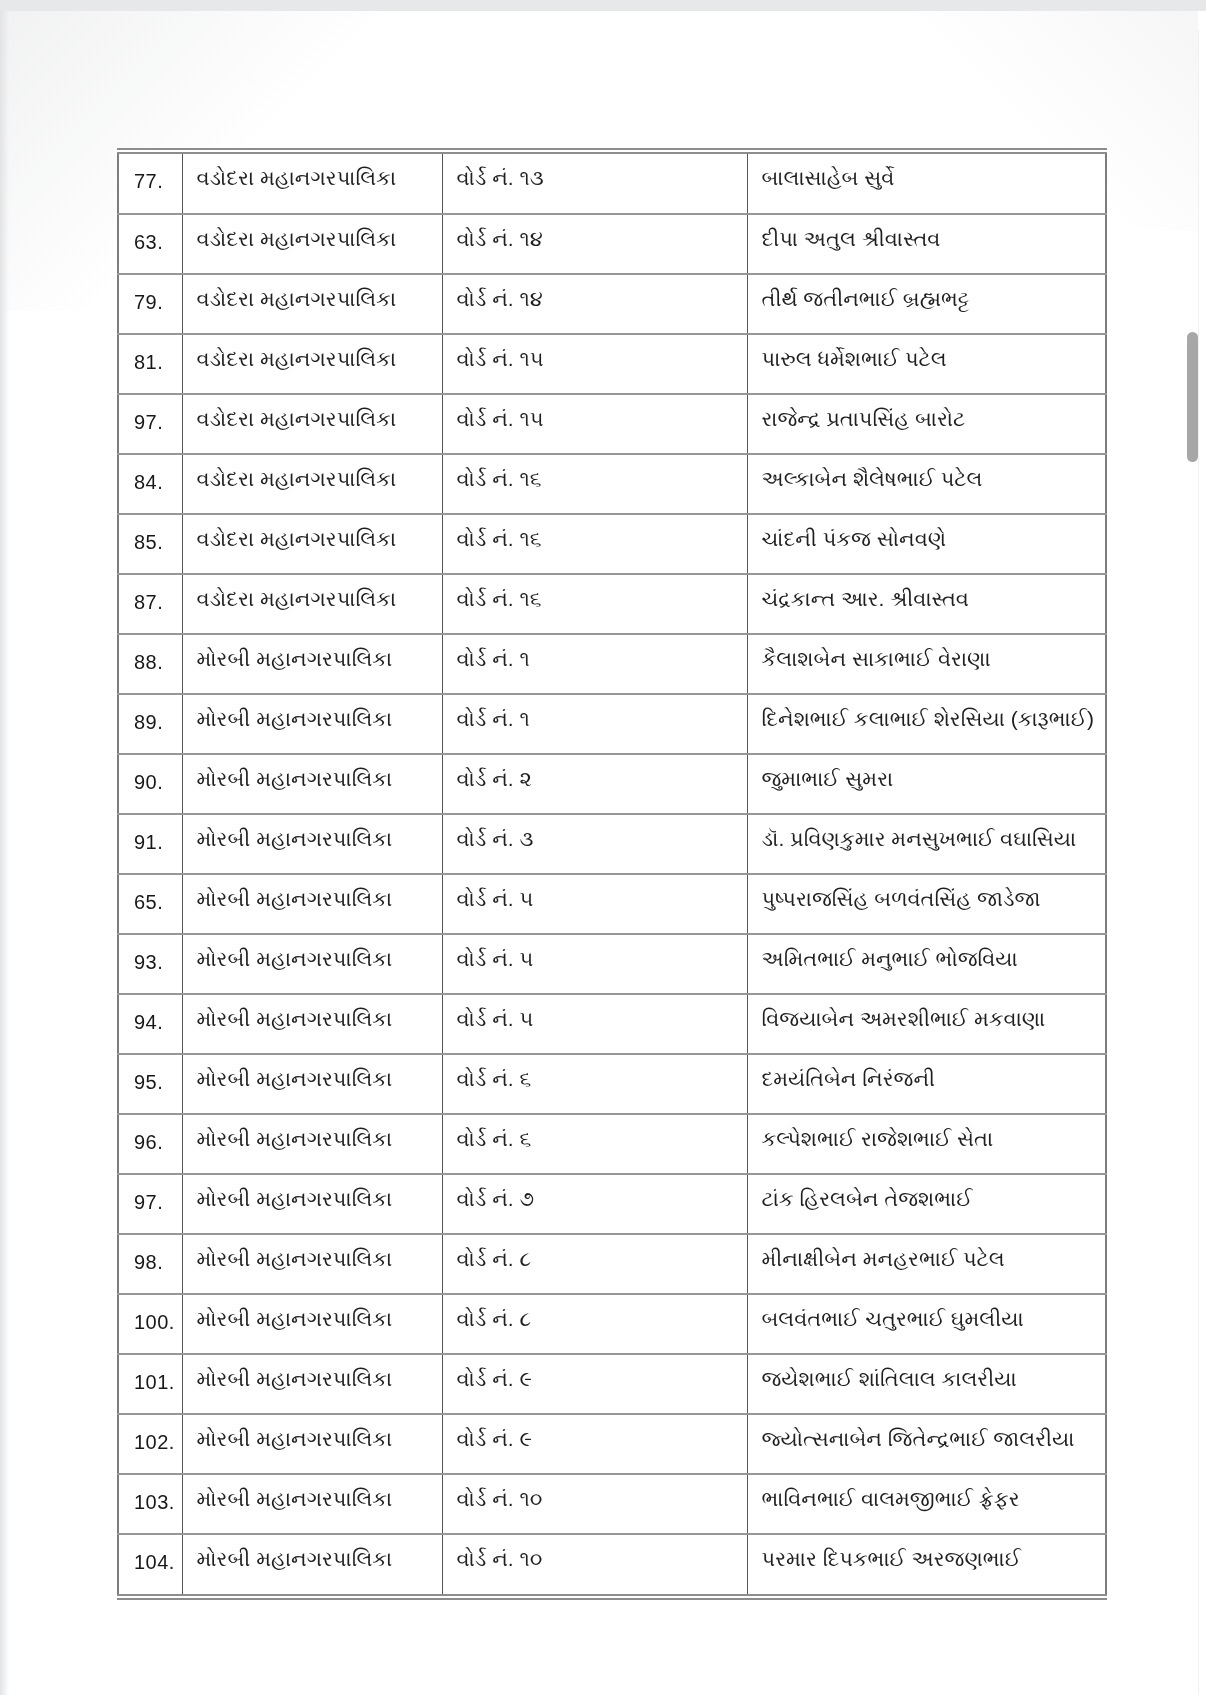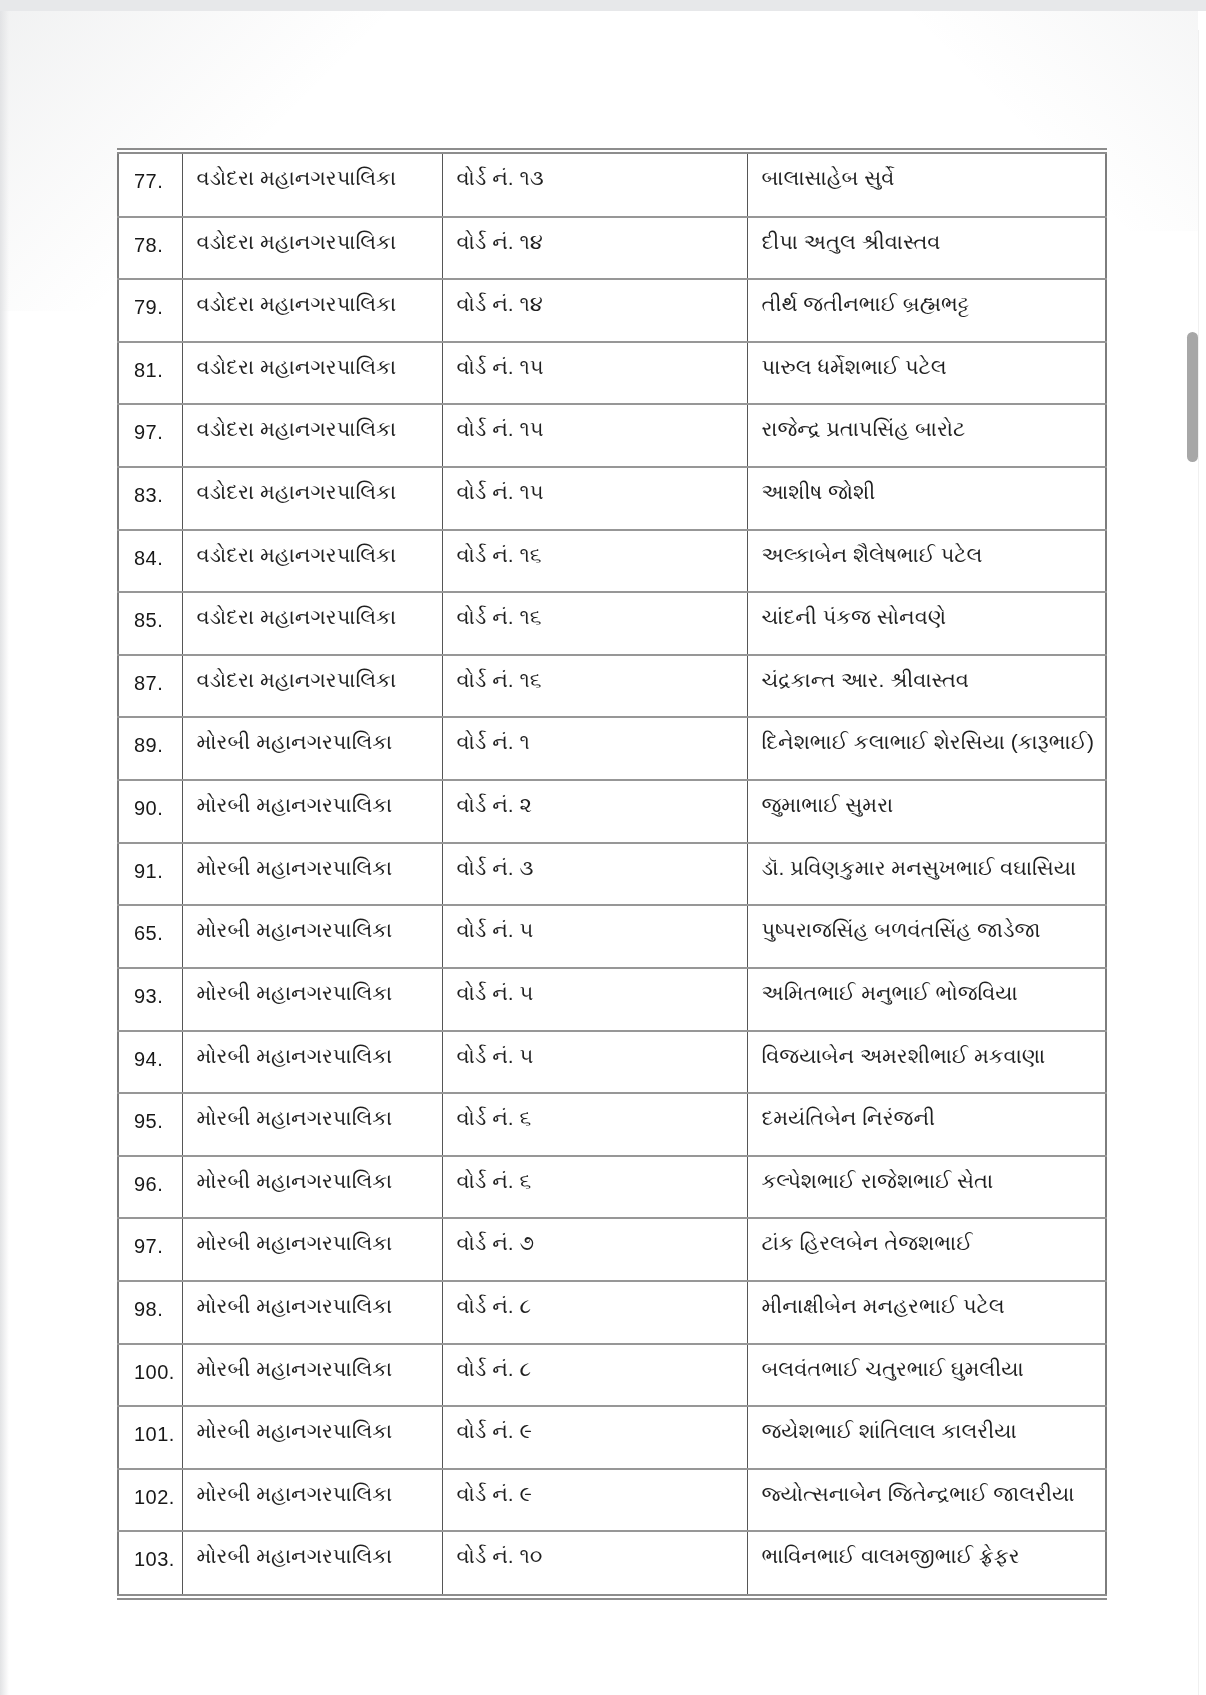--- a/index.html
+++ b/index.html
@@ -125,21 +125,21 @@
   </colgroup>
   <tbody>
   <tr>
     <td class="c-no">77.</td>
     <td class="c-muni">વડોદરા મહાનગરપાલિકા</td>
     <td class="c-ward">વોર્ડ નં. ૧૩</td>
     <td class="c-name">બાલાસાહેબ સુર્વે</td>
   </tr>
 
   <tr>
-    <td class="c-no">78.</td>
+    <td class="c-no">63.</td>
     <td class="c-muni">વડોદરા મહાનગરપાલિકા</td>
     <td class="c-ward">વોર્ડ નં. ૧૪</td>
     <td class="c-name">દીપા અતુલ શ્રીવાસ્તવ</td>
   </tr>
 
   <tr>
     <td class="c-no">79.</td>
     <td class="c-muni">વડોદરા મહાનગરપાલિકા</td>
     <td class="c-ward">વોર્ડ નં. ૧૪</td>
     <td class="c-name">તીર્થ જતીનભાઈ બ્રહ્મભટ્ટ</td>
@@ -153,26 +153,20 @@
     <td class="c-name">પારુલ ધર્મેશભાઈ પટેલ</td>
   </tr>
 
   <tr>
     <td class="c-no">97.</td>
     <td class="c-muni">વડોદરા મહાનગરપાલિકા</td>
     <td class="c-ward">વોર્ડ નં. ૧૫</td>
     <td class="c-name">રાજેન્દ્ર પ્રતાપસિંહ બારોટ</td>
   </tr>
 
-  <tr>
-    <td class="c-no">83.</td>
-    <td class="c-muni">વડોદરા મહાનગરપાલિકા</td>
-    <td class="c-ward">વોર્ડ નં. ૧૫</td>
-    <td class="c-name">આશીષ જોશી</td>
-  </tr>
 
   <tr>
     <td class="c-no">84.</td>
     <td class="c-muni">વડોદરા મહાનગરપાલિકા</td>
     <td class="c-ward">વોર્ડ નં. ૧૬</td>
     <td class="c-name">અલ્કાબેન શૈલેષભાઈ પટેલ</td>
   </tr>
 
   <tr>
     <td class="c-no">85.</td>
@@ -182,20 +176,26 @@
   </tr>
 
 
   <tr>
     <td class="c-no">87.</td>
     <td class="c-muni">વડોદરા મહાનગરપાલિકા</td>
     <td class="c-ward">વોર્ડ નં. ૧૬</td>
     <td class="c-name">ચંદ્રકાન્ત આર. શ્રીવાસ્તવ</td>
   </tr>
 
+  <tr>
+    <td class="c-no">88.</td>
+    <td class="c-muni">મોરબી મહાનગરપાલિકા</td>
+    <td class="c-ward">વોર્ડ નં. ૧</td>
+    <td class="c-name">કૈલાશબેન સાકાભાઈ વેરાણા</td>
+  </tr>
 
   <tr>
     <td class="c-no">89.</td>
     <td class="c-muni">મોરબી મહાનગરપાલિકા</td>
     <td class="c-ward">વોર્ડ નં. ૧</td>
     <td class="c-name">દિનેશભાઈ કલાભાઈ શેરસિયા (કારૂભાઈ)</td>
   </tr>
 
   <tr>
     <td class="c-no">90.</td>
@@ -282,16 +282,22 @@
     <td class="c-name">જ્યોત્સનાબેન જિતેન્દ્રભાઈ જાલરીયા</td>
   </tr>
 
   <tr>
     <td class="c-no">103.</td>
     <td class="c-muni">મોરબી મહાનગરપાલિકા</td>
     <td class="c-ward">વોર્ડ નં. ૧૦</td>
     <td class="c-name">ભાવિનભાઈ વાલમજીભાઈ ફ્રેફર</td>
   </tr>
 
+  <tr>
+    <td class="c-no">104.</td>
+    <td class="c-muni">મોરબી મહાનગરપાલિકા</td>
+    <td class="c-ward">વોર્ડ નં. ૧૦</td>
+    <td class="c-name">પરમાર દિપકભાઈ અરજણભાઈ</td>
+  </tr>
 </tbody>
 </table>
 
 <div class="scrollbar-thumb"></div>
 
 </body></html>

